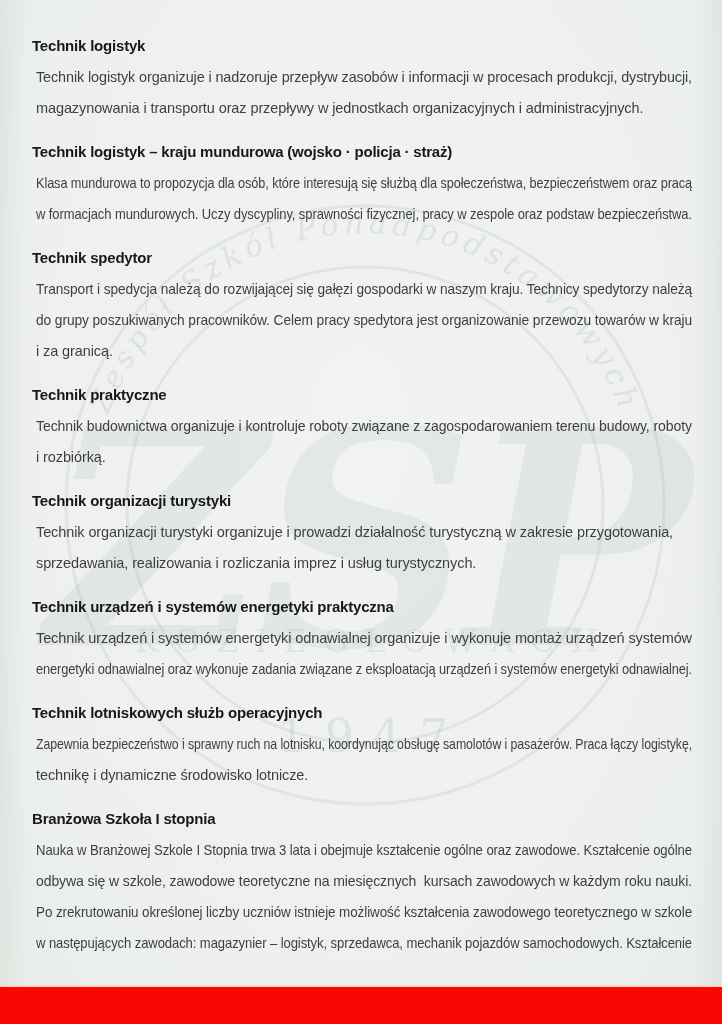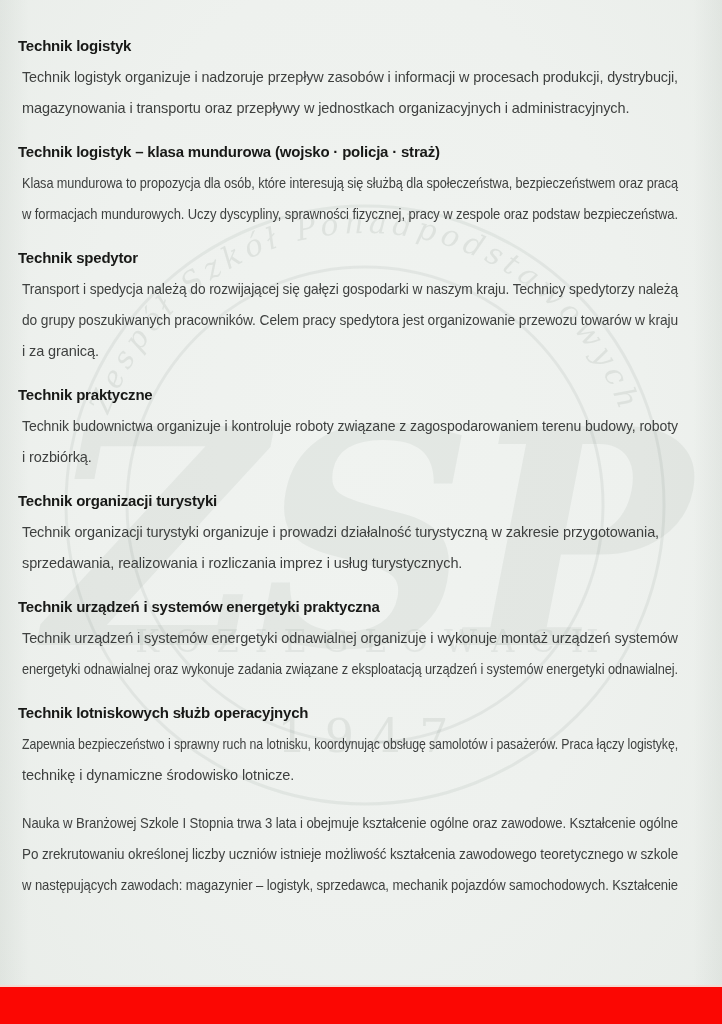--- a/index.html
+++ b/index.html
@@ -14,21 +14,21 @@
     background:
       linear-gradient(90deg, rgba(150,162,153,.12), rgba(150,162,153,0) 4%, rgba(150,162,153,0) 96%, rgba(150,162,153,.12)),
       radial-gradient(ellipse at 50% 42%, #f0f3f0 0%, #eef1ee 55%, #e9ede9 100%);
     overflow:hidden;
   }
   .watermark{
     position:absolute;left:0;top:0;width:722px;height:1024px;
     pointer-events:none;
   }
   .content{
-    position:absolute;left:18px;top:37px;width:656px;
+    position:absolute;left:32px;top:37px;width:656px;
   }
   .program-section{margin:0 0 21px 0;}
   .program-section h2{
     margin:0 0 9px 0;
     font-size:15px;line-height:18px;font-weight:bold;
     letter-spacing:-0.2px;color:#181917;
     white-space:pre;
   }
   .bodyline{
     margin:4px;height:27px;line-height:27px;
@@ -71,21 +71,21 @@
   </svg>
 
   <div class="content" id="sections-root">
   <section class="program-section">
     <h2>Technik logistyk</h2>
   <p class="bodyline"><span class="fit" style="transform: scaleX(0.9927);">Technik logistyk organizuje i nadzoruje przepływ zasobów i informacji w procesach produkcji, dystrybucji,</span></p>
         <p class="bodyline"><span class="fit">magazynowania i transportu oraz przepływy w jednostkach organizacyjnych i administracyjnych.</span></p>
       </section>
 
   <section class="program-section">
-    <h2>Technik logistyk – klasa mundurowa (wojsko · policja · straż)</h2>
+    <h2>Technik logistyk – kraju mundurowa (wojsko · policja · straż)</h2>
   <p class="bodyline"><span class="fit" style="transform: scaleX(0.8771);">Klasa mundurowa to propozycja dla osób, które interesują się służbą dla społeczeństwa, bezpieczeństwem oraz pracą</span></p>
         <p class="bodyline"><span class="fit" style="transform: scaleX(0.8954);">w formacjach mundurowych. Uczy dyscypliny, sprawności fizycznej, pracy w zespole oraz podstaw bezpieczeństwa.</span></p>
       </section>
 
   <section class="program-section">
     <h2>Technik spedytor</h2>
   <p class="bodyline"><span class="fit" style="transform: scaleX(0.9458);">Transport i spedycja należą do rozwijającej się gałęzi gospodarki w naszym kraju. Technicy spedytorzy należą</span></p>
         <p class="bodyline"><span class="fit" style="transform: scaleX(0.9492);">do grupy poszukiwanych pracowników. Celem pracy spedytora jest organizowanie przewozu towarów w kraju</span></p>
         <p class="bodyline"><span class="fit">i za granicą.</span></p>
       </section>
@@ -108,20 +108,22 @@
         <p class="bodyline"><span class="fit" style="transform: scaleX(0.8826);">energetyki odnawialnej oraz wykonuje zadania związane z eksploatacją urządzeń i systemów energetyki odnawialnej.</span></p>
       </section>
 
   <section class="program-section">
     <h2>Technik lotniskowych służb operacyjnych</h2>
   <p class="bodyline"><span class="fit" style="transform: scaleX(0.8501);">Zapewnia bezpieczeństwo i sprawny ruch na lotnisku, koordynując obsługę samolotów i pasażerów. Praca łączy logistykę,</span></p>
         <p class="bodyline"><span class="fit">technikę i dynamiczne środowisko lotnicze.</span></p>
       </section>
 
   <section class="program-section">
+    <h2>Branżowa Szkoła I stopnia</h2>
   <p class="bodyline"><span class="fit" style="transform: scaleX(0.905);">Nauka w Branżowej Szkole I Stopnia trwa 3 lata i obejmuje kształcenie ogólne oraz zawodowe. Kształcenie ogólne</span></p>
+        <p class="bodyline"><span class="fit" style="transform: scaleX(0.9669);">odbywa się w szkole, zawodowe teoretyczne na miesięcznych  kursach zawodowych w każdym roku nauki.</span></p>
         <p class="bodyline"><span class="fit" style="transform: scaleX(0.9274);">Po zrekrutowaniu określonej liczby uczniów istnieje możliwość kształcenia zawodowego teoretycznego w szkole</span></p>
         <p class="bodyline"><span class="fit" style="transform: scaleX(0.9004);">w następujących zawodach: magazynier – logistyk, sprzedawca, mechanik pojazdów samochodowych. Kształcenie</span></p>
       </section>
 </div>
 
   <div class="footer-bar"></div>
 </div>
 
 </body></html>

